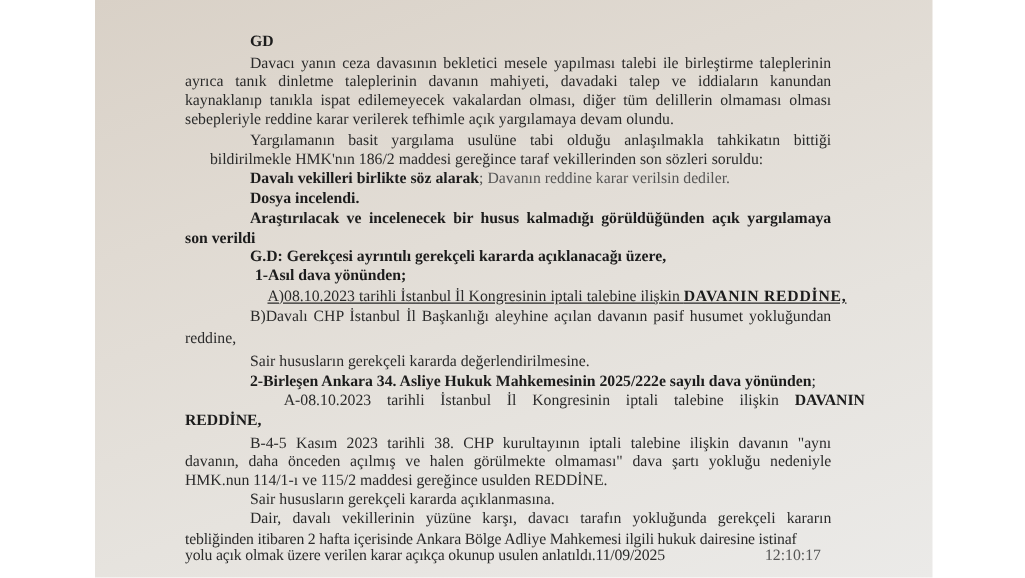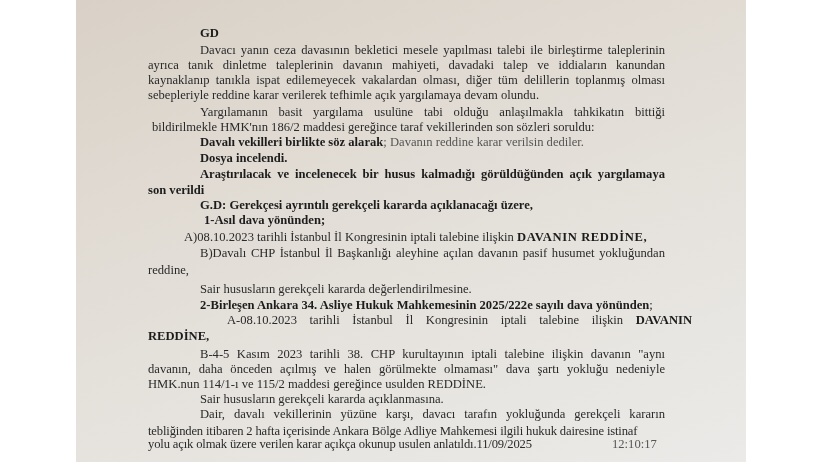--- a/index.html
+++ b/index.html
@@ -20,40 +20,40 @@
 </style>
 </head>
 <body>
 
 <div class="paper">
 
   <div class="line b" style="left:124px; top:25px;">GD</div>
 
   <div class="line just" style="left:124px; top:42px; width:465px;">Davacı yanın ceza davasının bekletici mesele yapılması talebi ile birleştirme taleplerinin</div>
   <div class="line just" style="left:72px; top:57px; width:517px;">ayrıca tanık dinletme taleplerinin davanın mahiyeti, davadaki talep ve iddiaların kanundan</div>
-  <div class="line just" style="left:72px; top:72px; width:517px;">kaynaklanıp tanıkla ispat edilemeyecek vakalardan olması, diğer tüm delillerin toplanmış olması</div>
+  <div class="line just" style="left:72px; top:72px; width:517px;">kaynaklanıp tanıkla ispat edilemeyecek vakalardan olması, diğer tüm delillerin olmaması olması</div>
   <div class="line" style="left:72px; top:87px;">sebepleriyle reddine karar verilerek tefhimle açık yargılamaya devam olundu.</div>
 
   <div class="line just" style="left:124px; top:104px; width:465px;">Yargılamanın basit yargılama usulüne tabi olduğu anlaşılmakla tahkikatın bittiği</div>
-  <div class="line" style="left:60px; top:119px;padding-left:16px;">bildirilmekle HMK'nın 186/2 maddesi gereğince taraf vekillerinden son sözleri soruldu:</div>
+  <div class="line" style="left:76px; top:119px;padding-left:16px;">bildirilmekle HMK'nın 186/2 maddesi gereğince taraf vekillerinden son sözleri soruldu:</div>
 
   <div class="line" style="left:124px; top:134px;">
     <span class="b">Davalı vekilleri birlikte söz alarak</span><span class="light">; Davanın reddine karar verilsin dediler.</span>
   </div>
 
   <div class="line b" style="left:124px; top:150px;">Dosya incelendi.</div>
 
   <div class="line b just" style="left:124px; top:166px; width:465px;">Araştırılacak ve incelenecek bir husus kalmadığı görüldüğünden açık yargılamaya</div>
   <div class="line b" style="left:72px; top:182px;">son verildi</div>
 
   <div class="line b" style="left:124px; top:197px;">G.D: Gerekçesi ayrıntılı gerekçeli kararda açıklanacağı üzere,</div>
 
   <div class="line b" style="left:128px; top:212px;">1-Asıl dava yönünden;</div>
 
-  <div class="line" style="left:108px; top:229px;">
+  <div class="line" style="left:138px; top:229px;text-decoration:underline;">
     <span>A)08.10.2023 tarihli İstanbul İl Kongresinin iptali talebine ilişkin </span><span class="b" style="letter-spacing:0.6px">DAVANIN REDDİNE,</span>
   </div>
 
   <div class="line just" style="left:124px; top:245px; width:465px;">B)Davalı CHP İstanbul İl Başkanlığı aleyhine açılan davanın pasif husumet yokluğundan</div>
   <div class="line" style="left:72px; top:262px;">reddine,</div>
 
   <div class="line" style="left:124px; top:281px;">Sair hususların gerekçeli kararda değerlendirilmesine.</div>
 
   <div class="line b" style="left:124px; top:297px;font-family:Liberation Serif, serif;">
     <span>2-Birleşen Ankara 34. Asliye Hukuk Mahkemesinin 2025/222e sayılı dava yönünden</span><span style="font-weight:normal">;</span>

